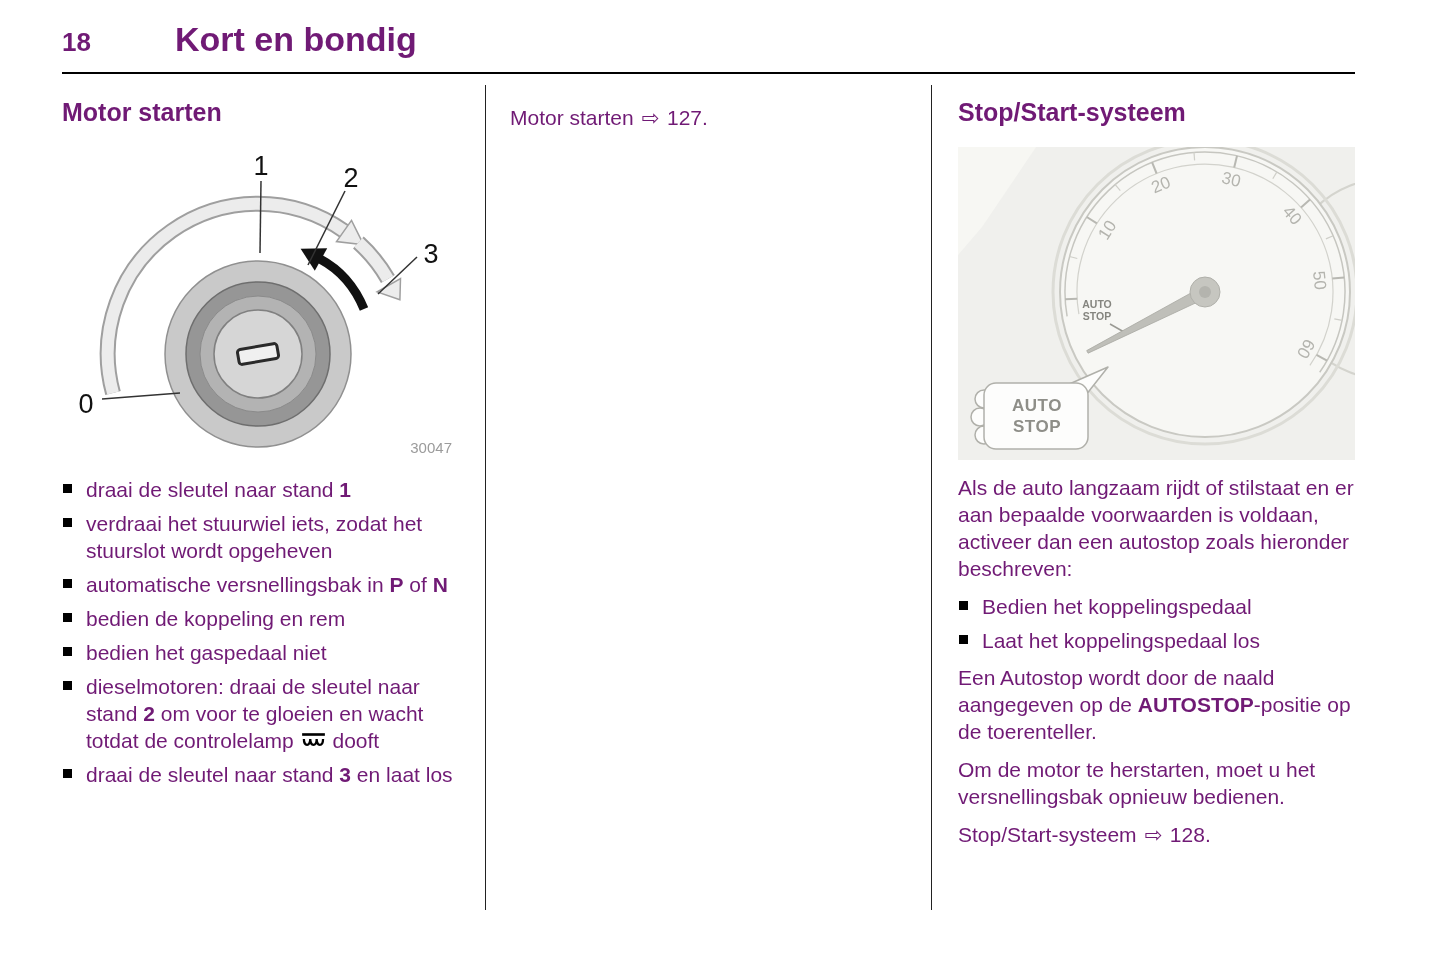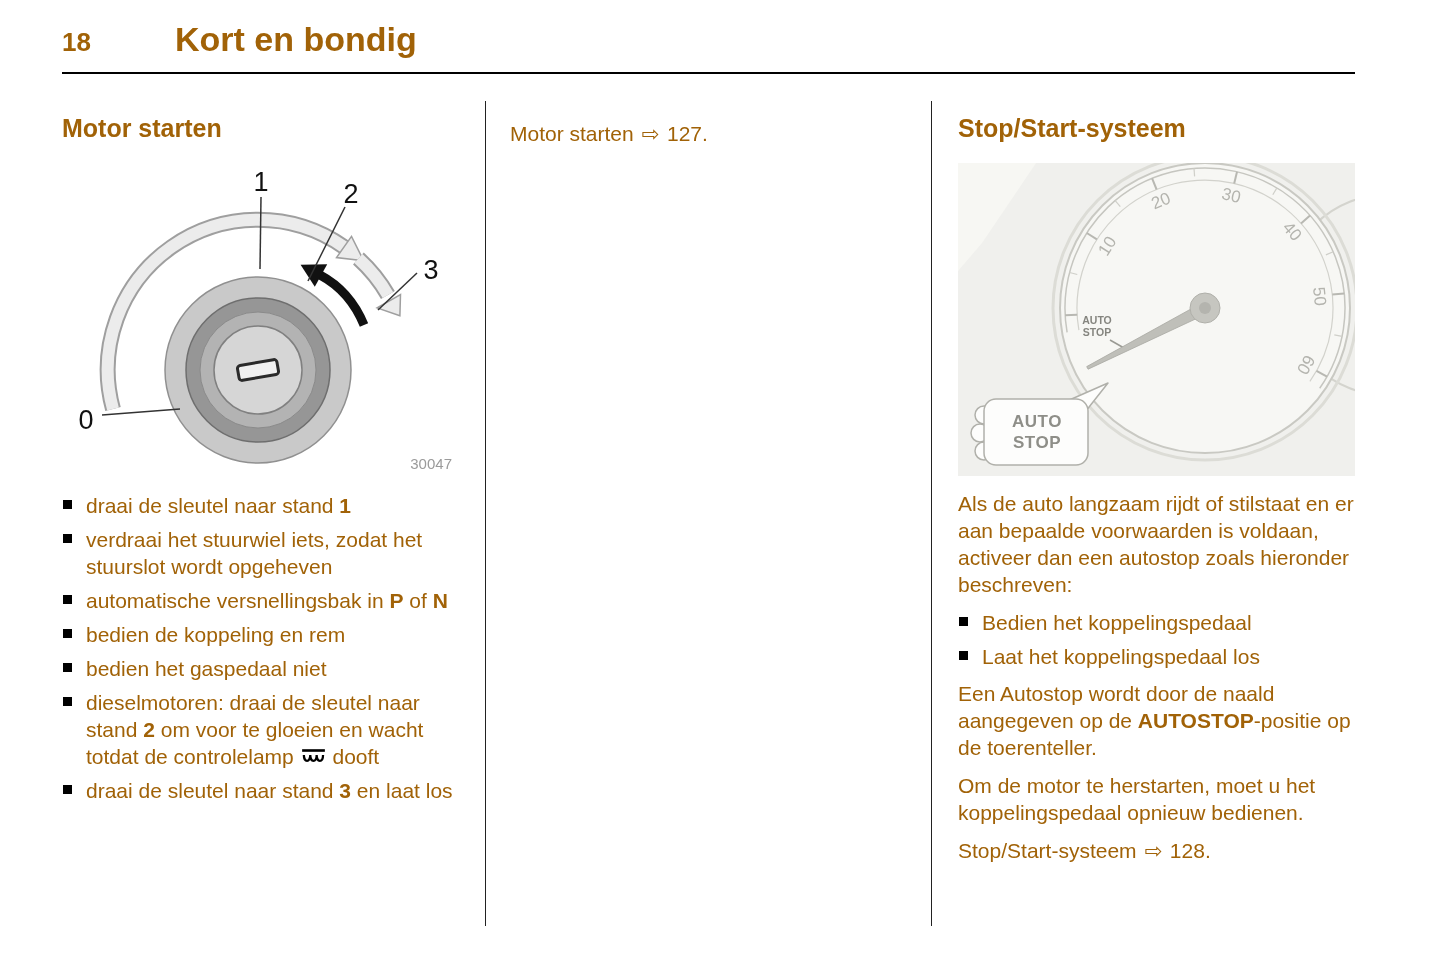--- a/index.html
+++ b/index.html
@@ -1,25 +1,25 @@
 <!DOCTYPE html>
 <html><head>
 <meta charset="utf-8">
 <style>
   html,body { margin:0; padding:0; background:#ffffff; }
   .page {
-    position:relative; width:1445px; height:965px; background:#ffffff; color:#a16207;
+    position:relative; width:1445px; height:965px; background:#ffffff; color:#701a75;
     font-family:"Liberation Sans","DejaVu Sans",sans-serif; font-size:21px; line-height:27px;
     overflow:hidden;
   }
   .page-header { display:flex; padding:26px 90px 0 62px; align-items:baseline; }
   .page-number { font-size:26px; font-weight:bold; width:113px; flex:none; }
   .chapter-title { font-size:34px; font-weight:bold; }
   .header-rule { margin:16px 90px 0 62px; height:2px; background:#000; }
-  .columns { display:flex; margin:0 90px 0 62px; padding-top:27px; min-height:825px; align-items:stretch; }
+  .columns { display:flex; margin:0 90px 0 62px; padding-top:11px; min-height:825px; align-items:stretch; }
   .vrule { width:1px; background:#222; flex:none; }
   .col-left  { width:423px; padding:12px 27px 0 0;  box-sizing:border-box; flex:none; }
   .col-mid   { width:445px; padding:15px 24px 0 24px; box-sizing:border-box; flex:none; }
   .col-right { width:423px; padding:12px 0 0 26px; box-sizing:border-box; flex:none; }
   h2.section-heading { font-size:25px; font-weight:bold; margin:0 0 20px; line-height:30px; }
   figure.fig { margin:0 0 14px; padding:0; }
   .fig-ignition { width:396px; height:315px; display:block; }
   .fig-tacho { width:397px; height:313px; display:block; }
   ul.bullets { list-style:none; margin:0 0 10px; padding:0; }
   ul.bullets li { position:relative; padding-left:24px; margin:0 0 7px; }
@@ -181,21 +181,21 @@
 
       <ul class="bullets">
         <li><span>Bedien het koppelingspedaal</span></li>
         <li><span>Laat het koppelingspedaal los</span></li>
       </ul>
 
       <p>
         <span>Een Autostop wordt door de naald aangegeven op de </span><b>AUTOSTOP</b><span>-positie op de toerenteller.</span>
       </p>
 
-      <p>Om de motor te herstarten, moet u het koppelingspedaal opnieuw bedienen.</p>
+      <p>Om de motor te herstarten, moet u het versnellingsbak opnieuw bedienen.</p>
 
       <p class="ref-line">
         <span>Stop/Start-systeem</span>
         <span class="ref-arrow">⇨</span>
         <span>128.</span>
       </p>
     </section>
 
   </div>
 </div>

